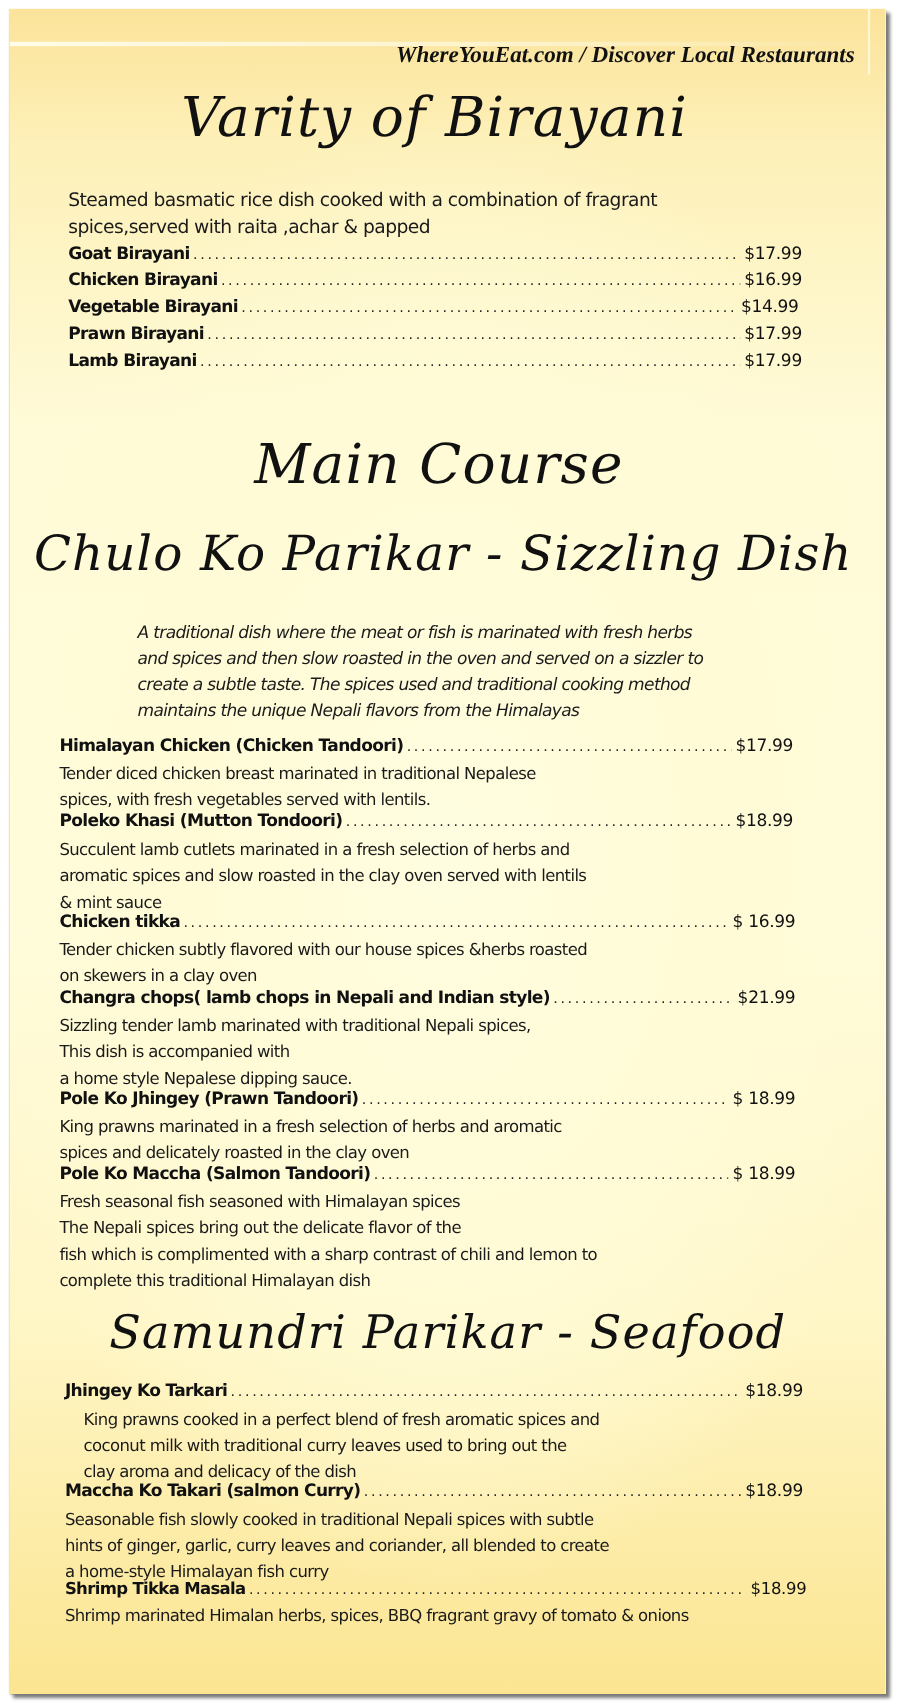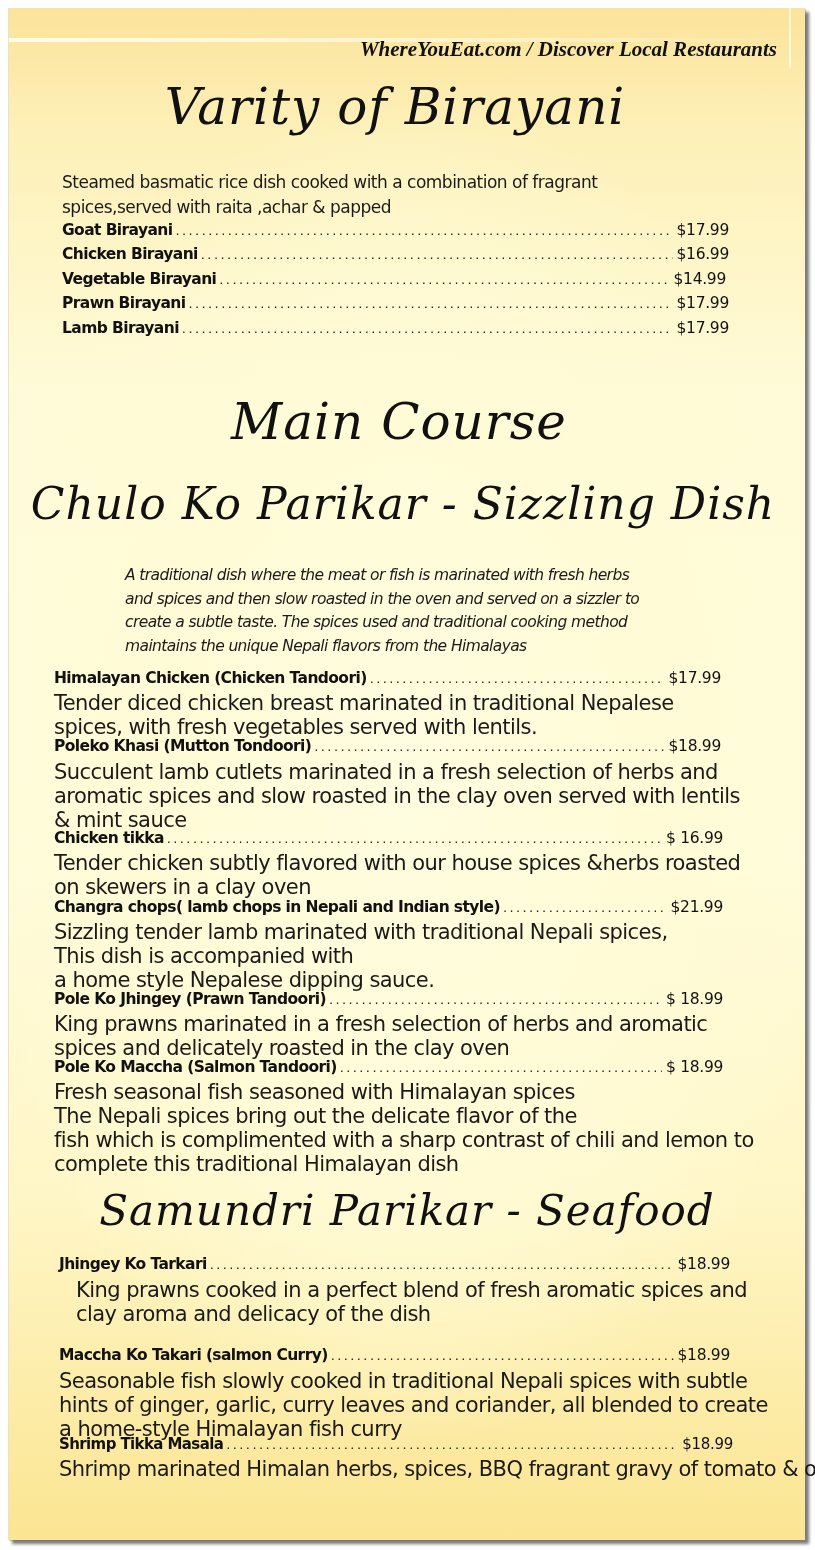--- a/index.html
+++ b/index.html
@@ -112,21 +112,21 @@
       content: "............................................................................................................................................................................................";
     }
     .price {
       font-weight: normal;
       flex: 0 0 auto;
       letter-spacing: -0.3px;
     }
     .item-desc {
       position: absolute;
       font-family: "DejaVu Sans", sans-serif;
-      font-size: 21px;
+      font-size: 15px;
       line-height: 24px;
       color: #1a1a1a;
       white-space: nowrap;
       letter-spacing: -0.55px;
     }
     .item-desc div { height: 24px; }
     .intro-italic div { height: 23.5px; }
     .desc div { height: 25px; }
   </style>
 </head>
@@ -245,20 +245,21 @@
 
   <div class="script-title t-seafood">Samundri Parikar - Seafood</div>
 
   <div class="item-row" style="left:50px; top:1247px; width:671px;">
     <span class="item-name">Jhingey Ko Tarkari</span>
     <span class="leader"></span>
     <span class="price">$18.99</span>
   </div>
   <div class="item-desc" style="left:67px; top:1270px;">
     <div>King prawns cooked in a perfect blend of fresh aromatic spices and</div>
+    <div>coconut milk with traditional curry leaves used to bring out the</div>
     <div>clay aroma and delicacy of the dish</div>
   </div>
 
   <div class="item-row" style="left:50px; top:1338px; width:671px;">
     <span class="item-name">Maccha Ko Takari (salmon Curry)</span>
     <span class="leader"></span>
     <span class="price">$18.99</span>
   </div>
   <div class="item-desc" style="left:50px; top:1361px;">
     <div>Seasonable fish slowly cooked in traditional Nepali spices with subtle</div>

